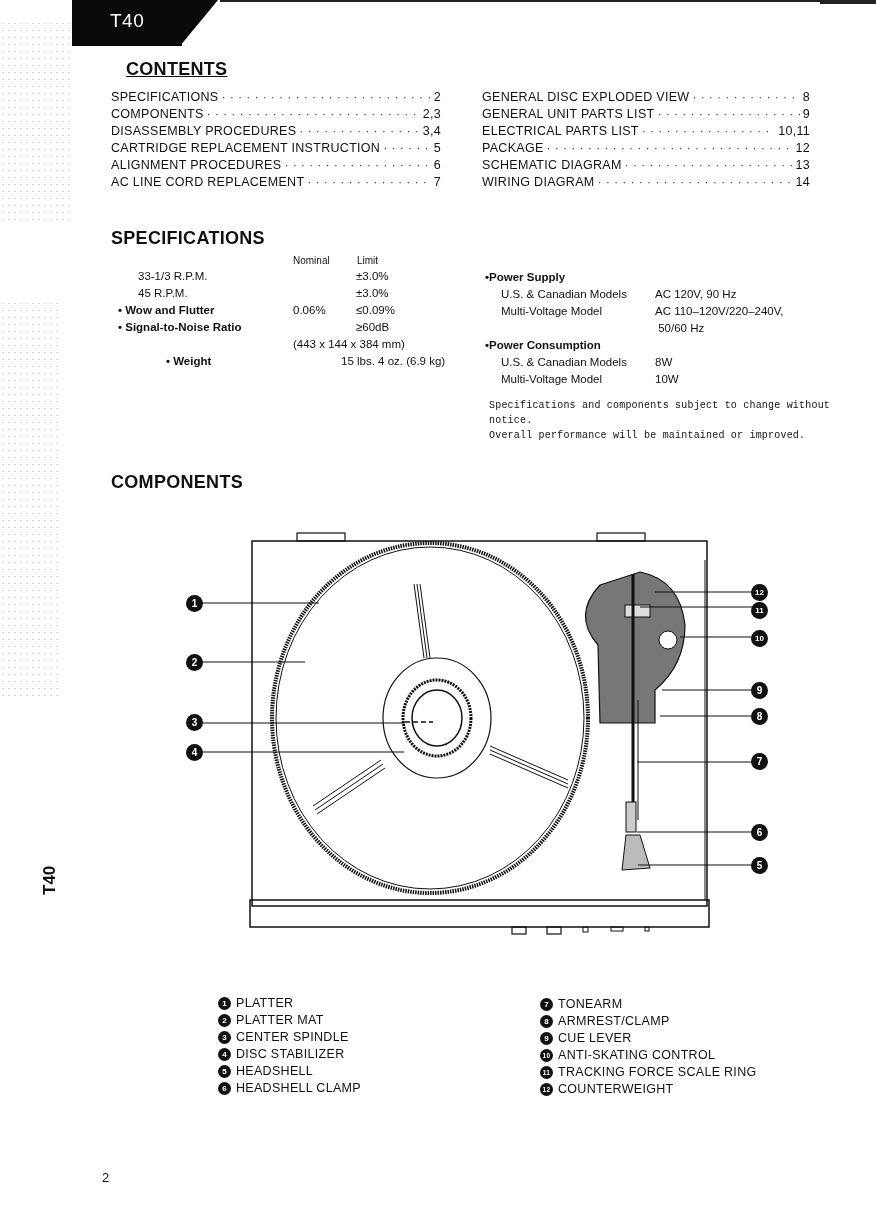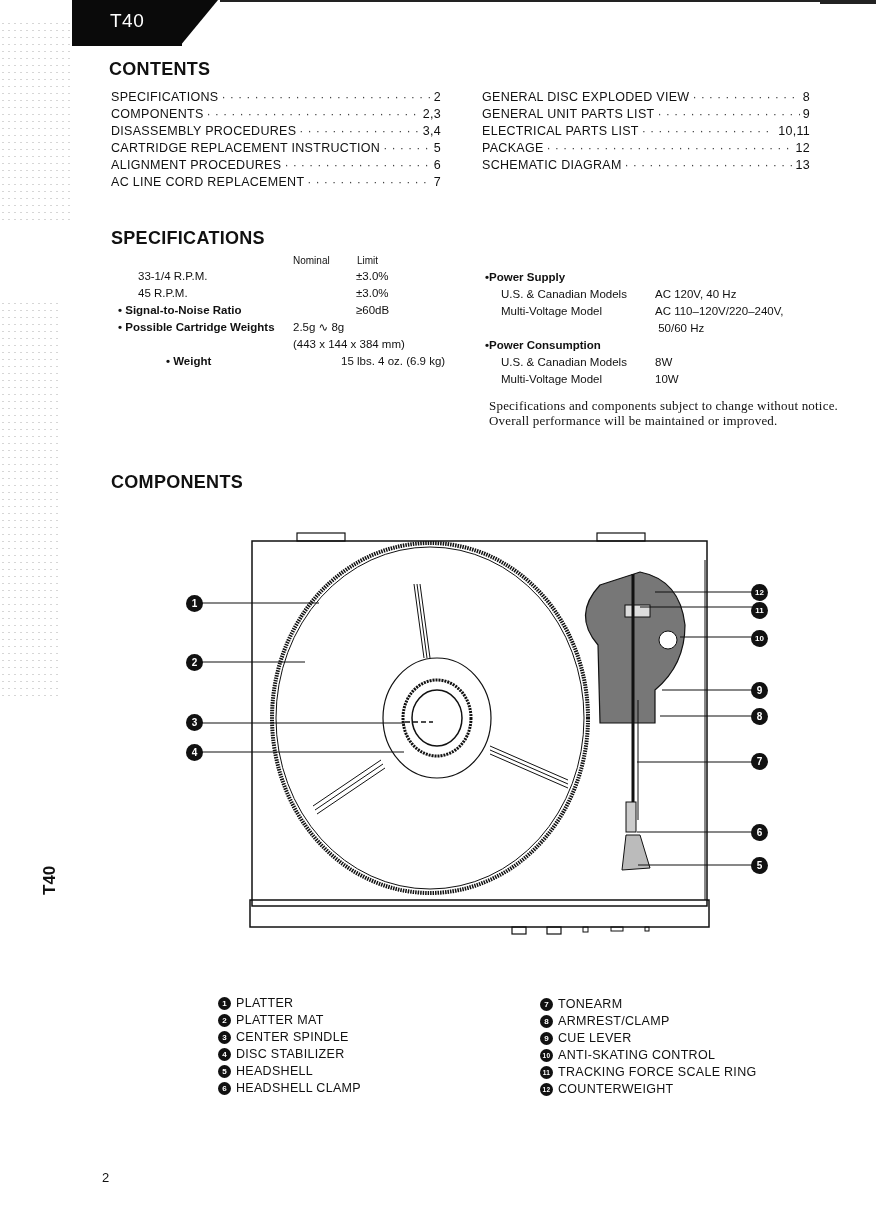--- a/index.html
+++ b/index.html
@@ -11,42 +11,42 @@
   .h1{position:absolute;font-weight:bold;font-size:18px;letter-spacing:0.3px;}
   .toc{position:absolute;font-size:12.5px;line-height:17px;letter-spacing:0.3px;}
   .toc-row{display:flex;white-space:nowrap;}
   .toc-row .lbl{flex:0 0 auto;}
   .toc-row .dots{flex:1 1 auto;overflow:hidden;margin:0 3px;color:#444;}
   .toc-row .dots::after{content:"· · · · · · · · · · · · · · · · · · · · · · · · · · · · · · · · · · · · · · · · · ·";}
   .toc-row .pg{flex:0 0 auto;}
   .spec{position:absolute;font-size:11.5px;line-height:17px;}
   .spec .row{display:flex;white-space:nowrap;height:17px;}
   .spec .b{font-weight:bold;}
-  .note{position:absolute;font-family:Liberation Serif, serif;font-size:13px;line-height:15px;letter-spacing:0.2px;}
+  .note{position:absolute;font-family:Liberation Mono, monospace;font-size:10px;line-height:15px;letter-spacing:0.2px;}
   .legend{position:absolute;font-size:12.5px;line-height:17px;letter-spacing:0.3px;}
   .legend .item{display:flex;align-items:center;white-space:nowrap;}
   .badge{display:inline-block;width:13px;height:13px;border-radius:50%;background:#111;color:#fff;font-size:8px;line-height:13px;text-align:center;font-weight:bold;margin-right:5px;}
   .callout{position:absolute;width:17px;height:17px;border-radius:50%;background:#111;color:#fff;font-size:10px;line-height:17px;text-align:center;font-weight:bold;}
   .side-label{position:absolute;left:40px;top:895px;transform:rotate(-90deg);transform-origin:left top;font-size:17px;font-weight:bold;}
   .page-num{position:absolute;left:102px;top:1170px;font-size:13px;}
   .speck{position:absolute;background:radial-gradient(#bbb 0.6px, transparent 0.8px) 0 0/6px 7px;opacity:0.6;}
 </style>
 </head>
 <body>
 
 <div class="speck" style="left:0;top:20px;width:70px;height:200px;"></div>
 <div class="speck" style="left:0;top:300px;width:60px;height:400px;"></div>
 
 <div class="top-rule" style="left:220px;width:600px;"></div>
 <div class="top-rule" style="left:820px;width:56px;height:4px;"></div>
 <div class="header-tab"></div>
 <div class="header-tri"></div>
 <div class="header-title">T40</div>
 
-<div class="h1" style="left:109px;top:59px;">CONTENTS</div>
+<div class="h1" style="left:126px;top:59px;text-decoration:underline;">CONTENTS</div>
 <div class="toc" id="toc-left" style="left:111px;top:89px;width:330px;">
     <div class="toc-row">
       <span class="lbl">SPECIFICATIONS</span>
       <span class="dots"></span>
       <span class="pg">2</span>
     </div>
     <div class="toc-row">
       <span class="lbl">COMPONENTS</span>
       <span class="dots"></span>
       <span class="pg">2,3</span>
@@ -90,66 +90,71 @@
     </div>
     <div class="toc-row">
       <span class="lbl">PACKAGE</span>
       <span class="dots"></span>
       <span class="pg">12</span>
     </div>
     <div class="toc-row">
       <span class="lbl">SCHEMATIC DIAGRAM</span>
       <span class="dots"></span>
       <span class="pg">13</span>
+    </div>
+    <div class="toc-row">
+      <span class="lbl">WIRING DIAGRAM</span>
+      <span class="dots"></span>
+      <span class="pg">14</span>
     </div>
   </div>
 
 <div class="h1" style="left:111px;top:228px;">SPECIFICATIONS</div>
 <div class="spec" style="left:293px;top:252px;font-size:10px;">Nominal</div>
 <div class="spec" style="left:357px;top:252px;font-size:10px;">Limit</div>
 <div class="spec" id="spec-left" style="left:118px;top:268px;width:360px;">
     <div class="row">
-      <span style="width: 175px; padding-left: 20px; box-sizing: border-box;">33-1/4 R.P.M.</span>
+      <span style="width: 175px; padding-left: 20px; box-sizing: border-box;">33-1/3 R.P.M.</span>
       <span style="width: 63px;"></span>
       <span>±3.0%</span>
     </div>
     <div class="row">
       <span style="width: 175px; padding-left: 20px; box-sizing: border-box;">45 R.P.M.</span>
       <span style="width: 63px;"></span>
       <span>±3.0%</span>
     </div>
     <div class="row">
+      <span class="b" style="width: 175px; padding-left: 0px; box-sizing: border-box;">• Wow and Flutter</span>
+      <span style="width: 63px;">0.06%</span>
+      <span>≤0.09%</span>
+    </div>
+    <div class="row">
       <span class="b" style="width: 175px; padding-left: 0px; box-sizing: border-box;">• Signal-to-Noise Ratio</span>
       <span style="width: 63px;"></span>
       <span>≥60dB</span>
     </div>
     <div class="row">
-      <span class="b" style="width: 175px; padding-left: 0px; box-sizing: border-box;">• Possible Cartridge Weights</span>
-      <span style="width: auto;">2.5g ∿ 8g</span>
-      <span></span>
-    </div>
-    <div class="row">
       <span style="width: 175px; padding-left: 0px; box-sizing: border-box;"></span>
       <span style="width: auto;">(443 x 144 x 384 mm)</span>
       <span></span>
     </div>
     <div class="row">
       <span class="b" style="width: 175px; padding-left: 0px; box-sizing: border-box; margin-left: 48px;">• Weight</span>
       <span style="width: auto;">15 lbs. 4 oz. (6.9 kg)</span>
       <span></span>
     </div>
   </div>
 <div class="spec" id="spec-right" style="left:485px;top:269px;width:360px;">
     <div class="row">
       <span class="b" style="width: 170px; padding-left: 0px; box-sizing: border-box;">•Power Supply</span>
       <span style="white-space: pre;"></span>
     </div>
     <div class="row">
       <span style="width: 170px; padding-left: 16px; box-sizing: border-box;">U.S. &amp; Canadian Models</span>
-      <span style="white-space: pre;">AC 120V, 40 Hz</span>
+      <span style="white-space: pre;">AC 120V, 90 Hz</span>
     </div>
     <div class="row">
       <span style="width: 170px; padding-left: 16px; box-sizing: border-box;">Multi-Voltage Model</span>
       <span style="white-space: pre;">AC 110–120V/220–240V,</span>
     </div>
     <div class="row">
       <span style="width: 170px; padding-left: 16px; box-sizing: border-box;"></span>
       <span style="white-space: pre;"> 50/60 Hz</span>
     </div>
     <div class="row">

